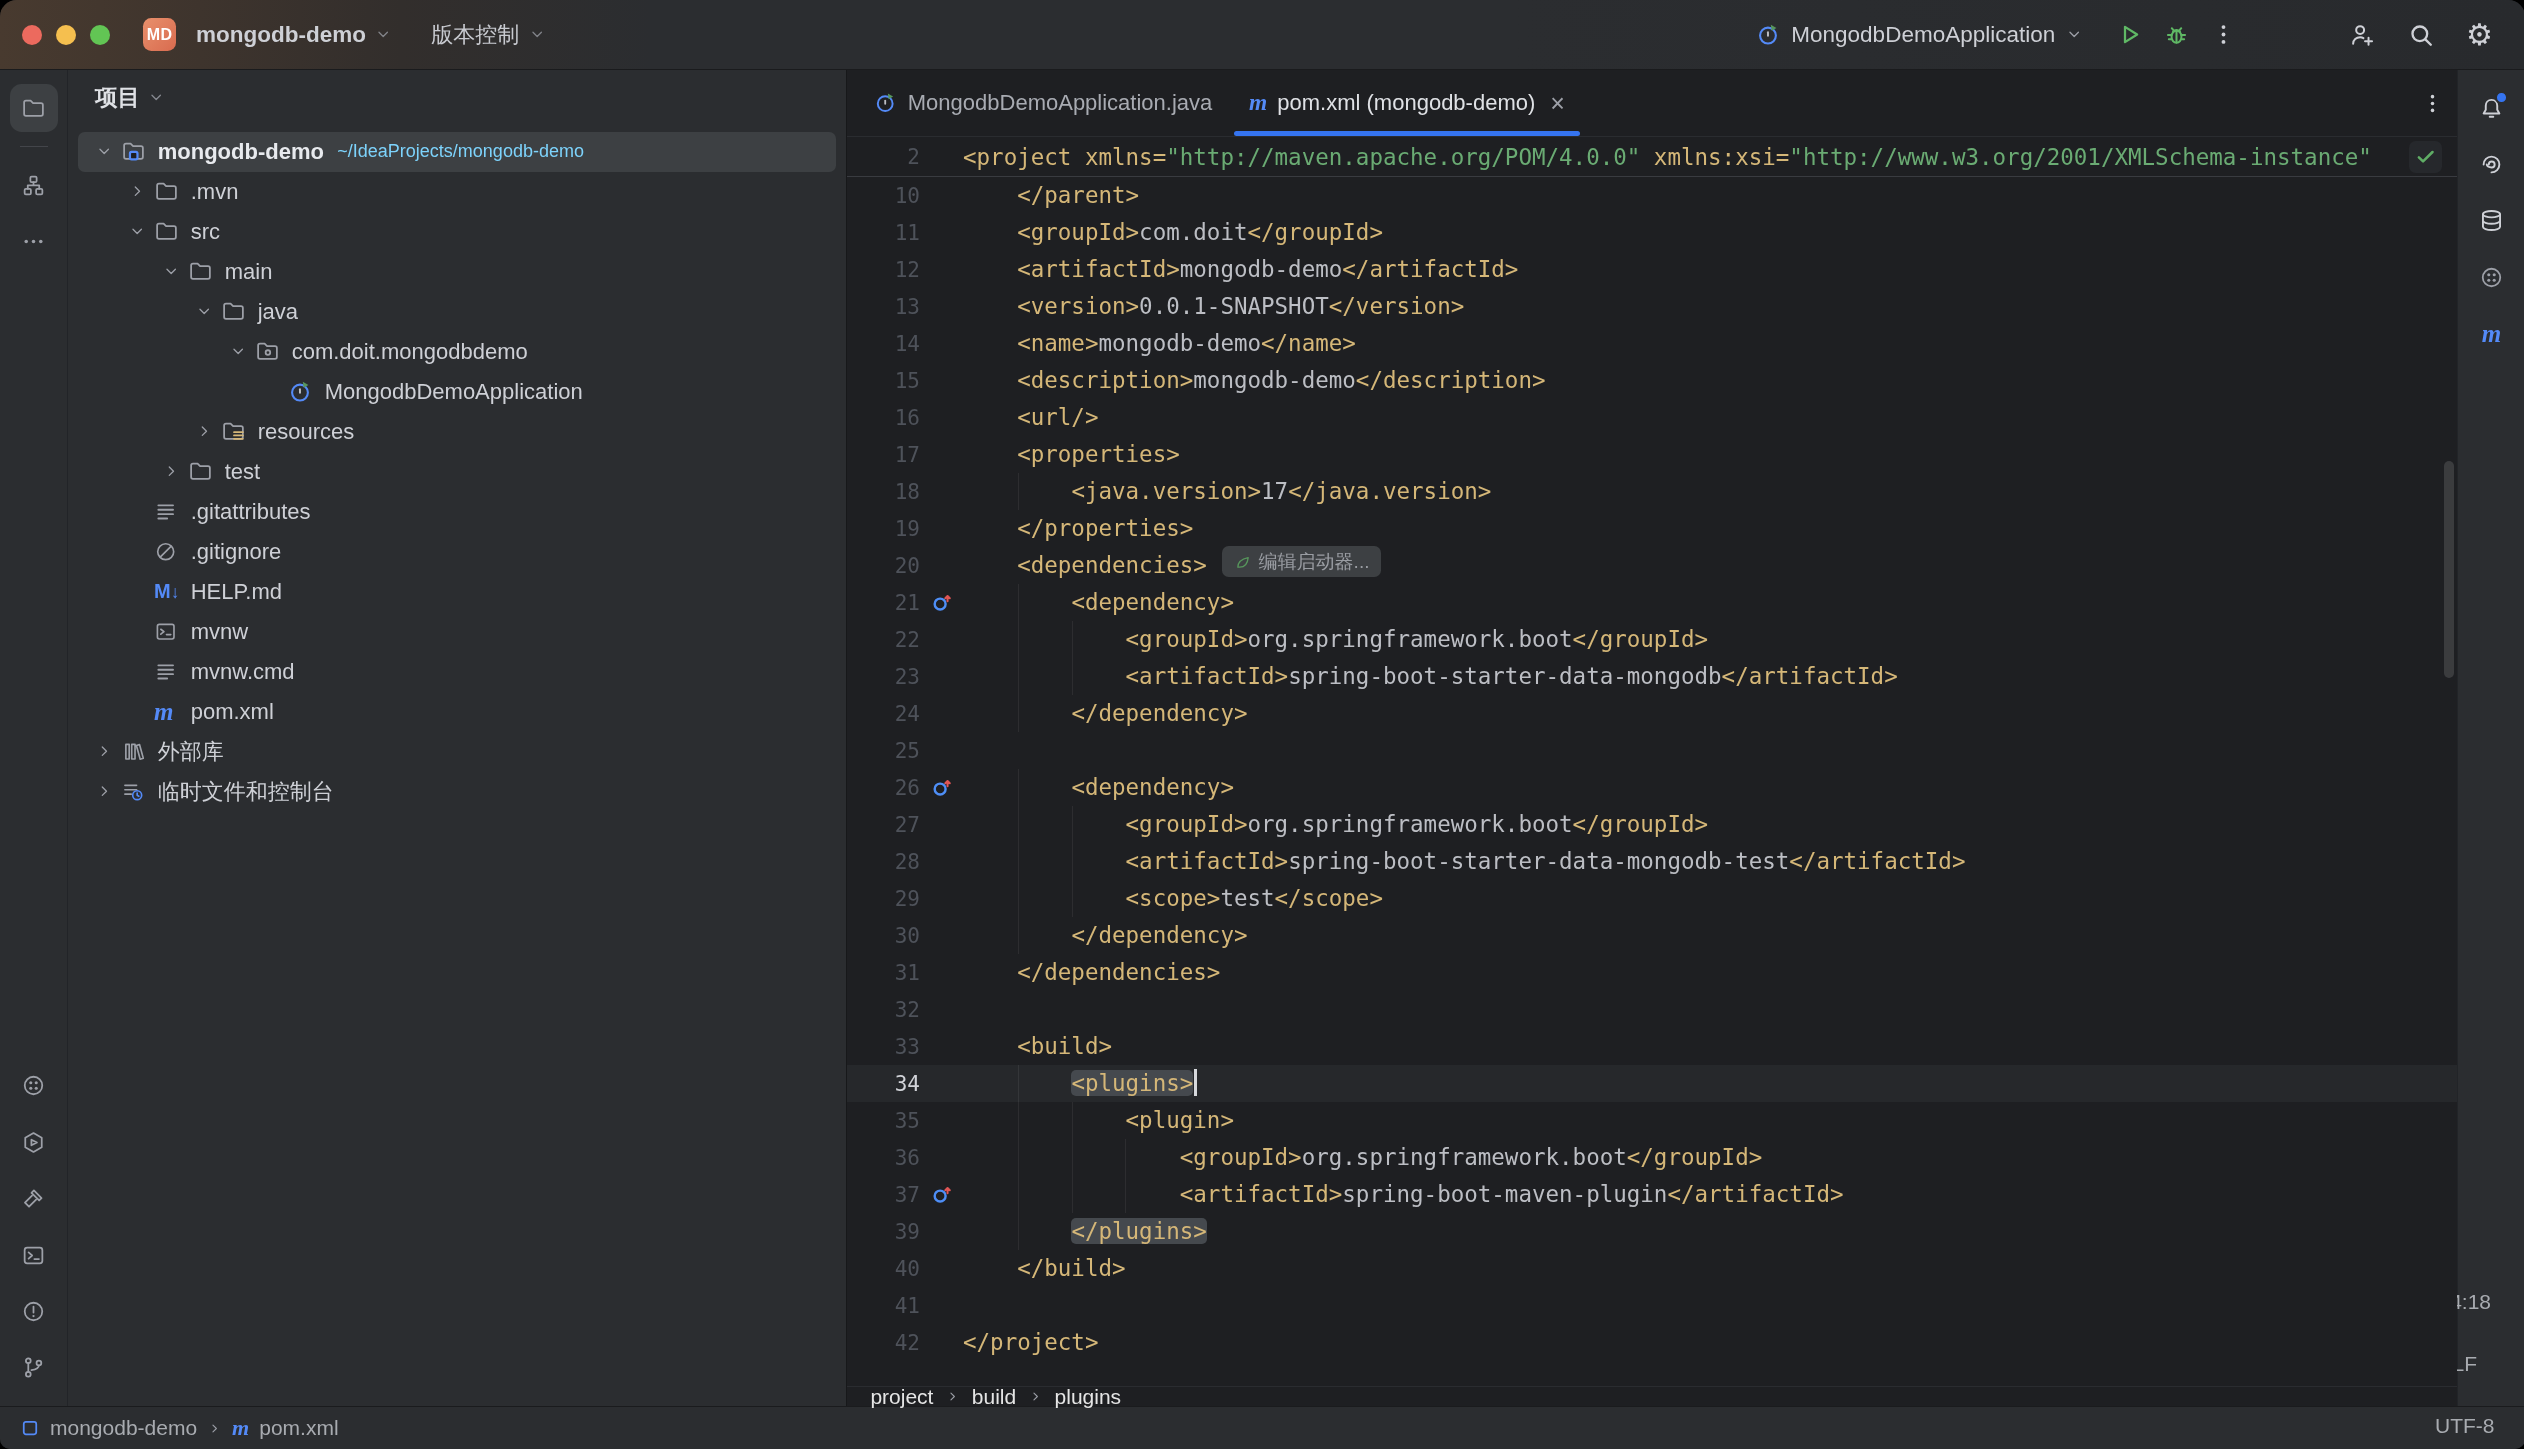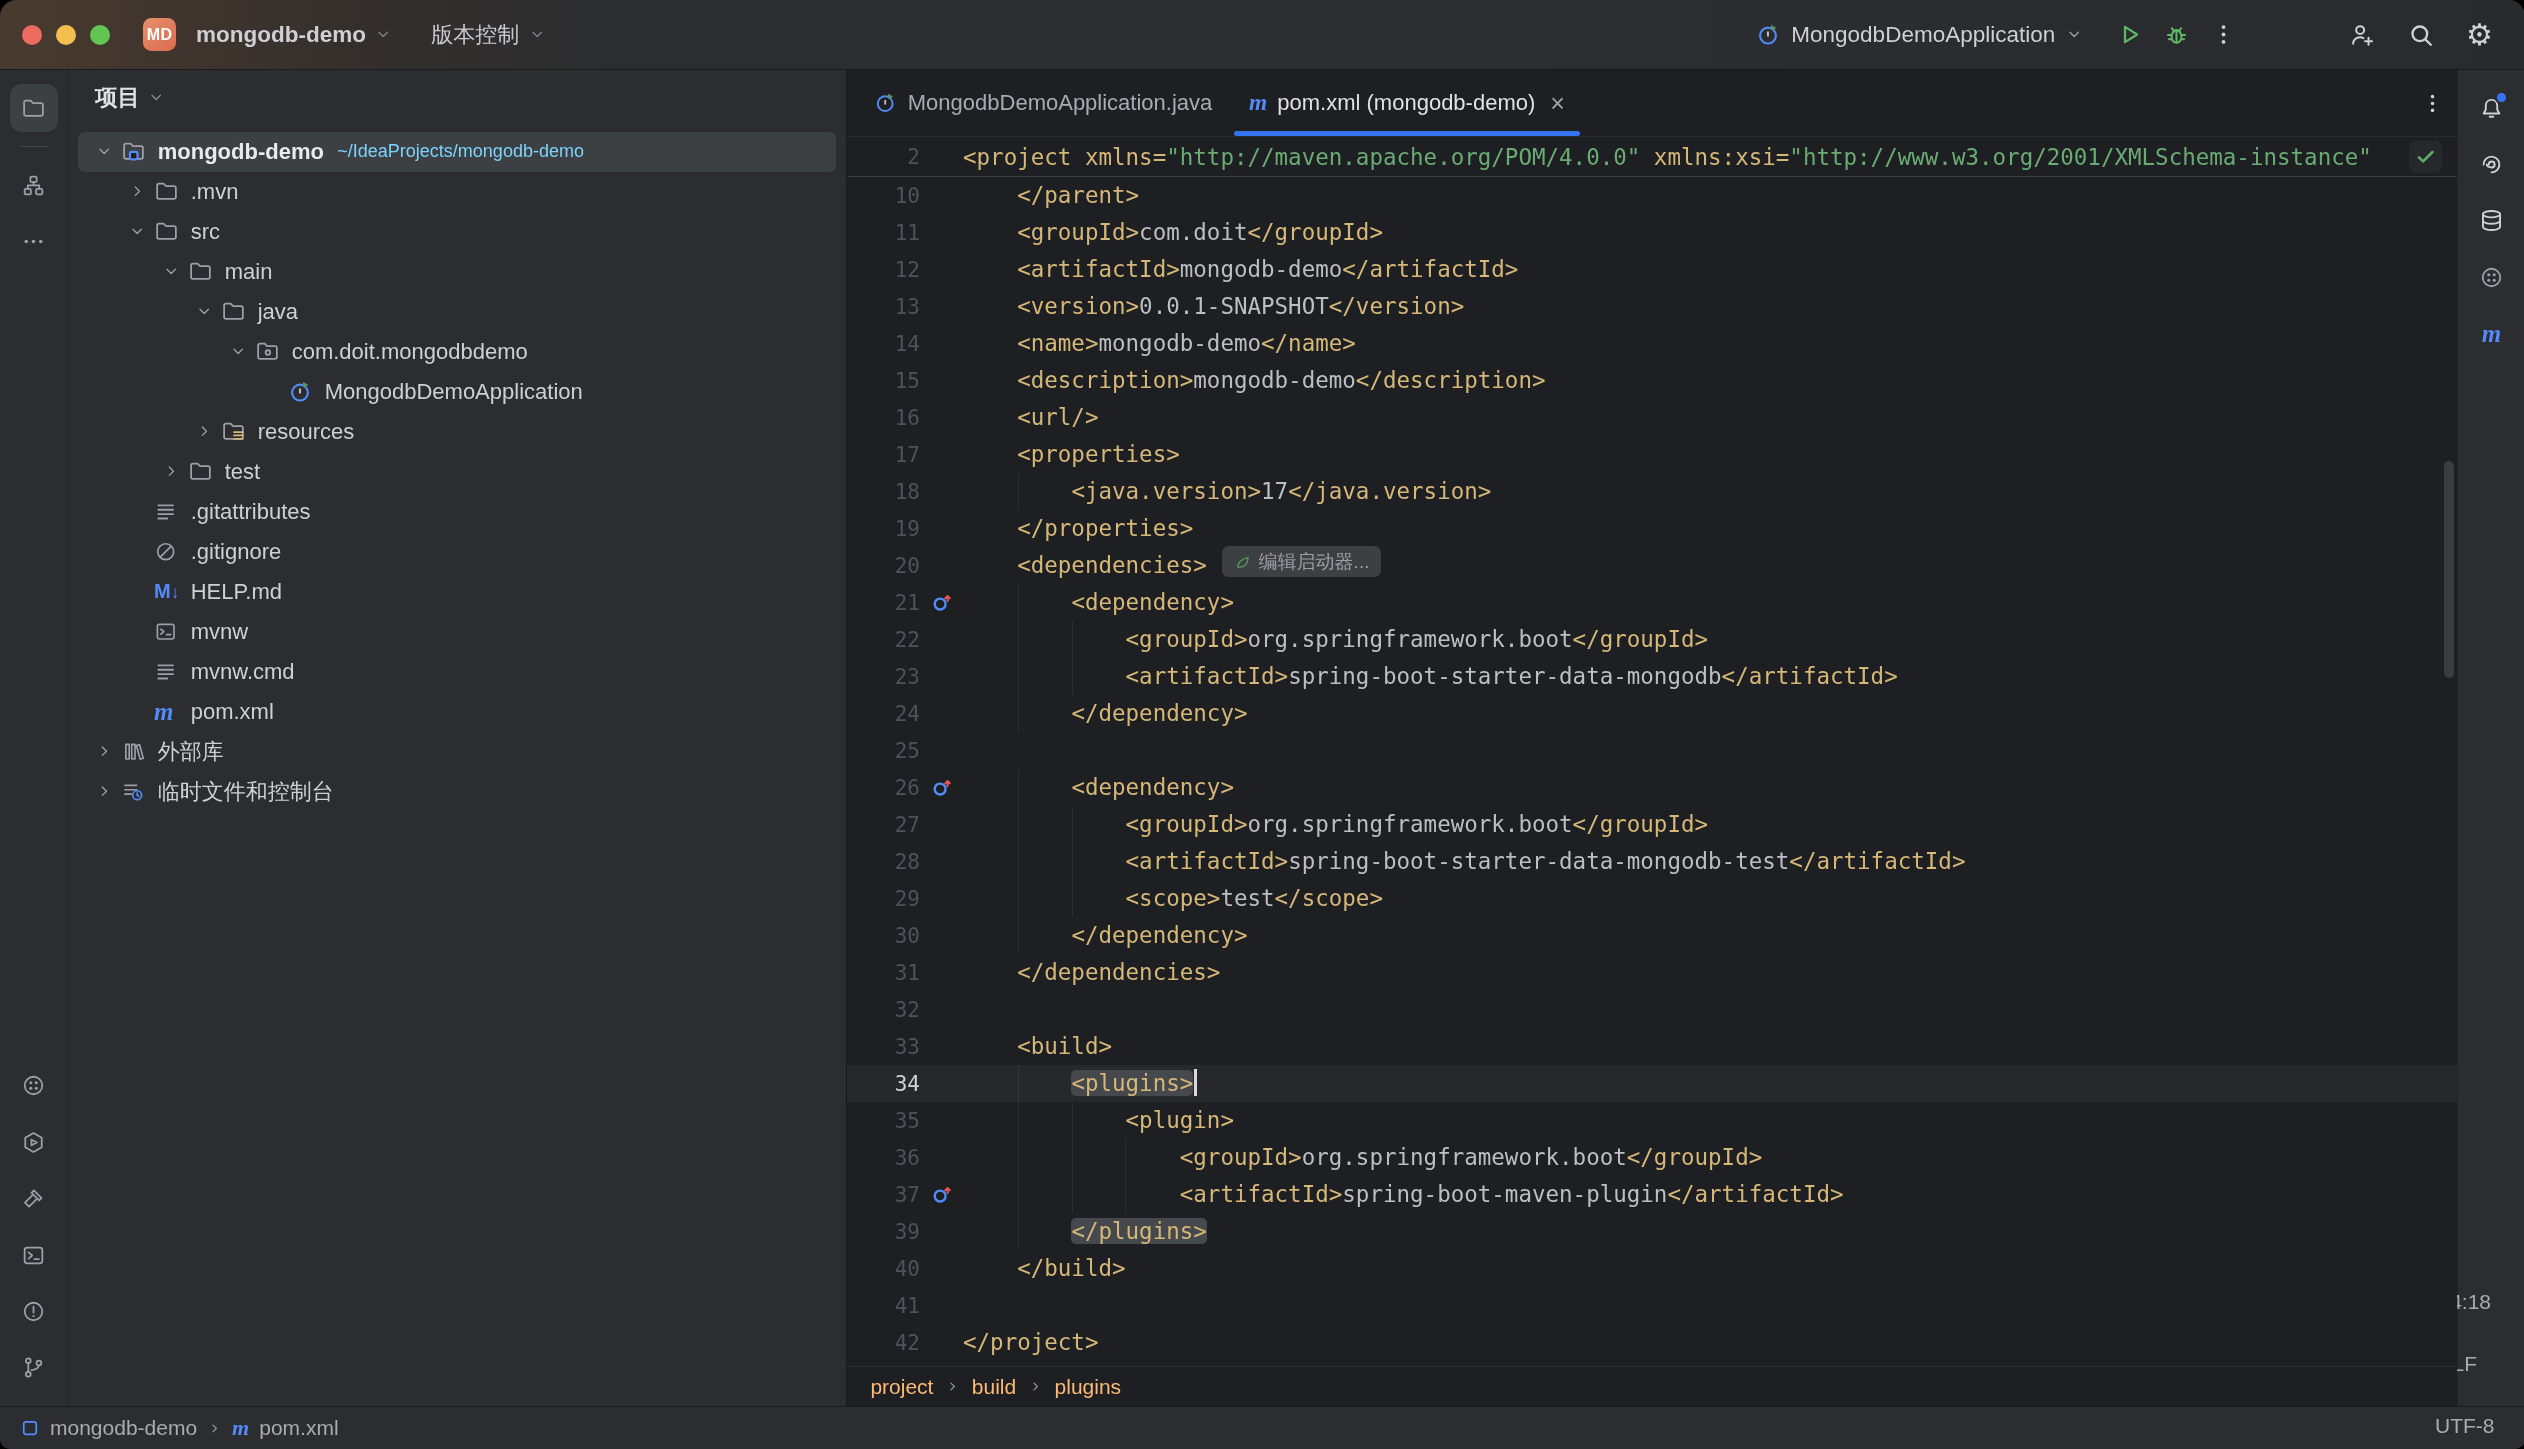--- a/index.html
+++ b/index.html
@@ -81,22 +81,22 @@
   .t-tag{color:#d5b778;}
   .t-txt{color:#bcbec4;}
   .t-str{color:#6aab73;}
   .hl{background:#45494e;border-radius:5px;}
   .guide{position:absolute;top:0;bottom:0;width:0.8px;background:rgba(255,255,255,.065);}
   .cursor{display:inline-block;width:2.5px;height:27px;background:#d6d8dc;vertical-align:-5px;margin-left:0.8px;}
   .chip{display:inline-flex;align-items:center;gap:6.7px;background:#3d4043;color:#9a9da3;border-radius:6.7px;
     padding:2.5px 11.7px;font:19px "Liberation Sans",sans-serif;margin-left:15px;vertical-align:2.5px;}
   .scroll-thumb{position:absolute;right:3.3px;top:284px;width:10px;height:217px;border-radius:5px;background:rgba(255,255,255,.13);}
 
-  .breadcrumbs{height:40px;flex:none;display:flex;align-items:center;gap:11.7px;padding-left:23.4px;
-    font-size:21px;color:#fdba74;border-top:0.8px solid #2a2c30;background:#1e1f22;}
+  .breadcrumbs{height:20px;flex:none;display:flex;align-items:center;gap:11.7px;padding-left:23.4px;
+    font-size:21px;color:#e5e5e5;border-top:0.8px solid #2a2c30;background:#1e1f22;}
   .crumb-sep{color:#62666d;display:flex;}
 
   
   .statusbar{height:43px;flex:none;background:#2b2d30;border-top:0.8px solid #1a1b1d;display:flex;align-items:center;
     padding:0 20px;font-size:21px;color:#a8abb0;}
   .sb-left{display:flex;align-items:center;gap:10px;}
   .sb-right{margin-left:auto;display:flex;align-items:center;gap:38px;flex-direction:column;}
   .sb-sep{color:#6f737a;display:flex;}
   svg{display:block;}
 </style>

